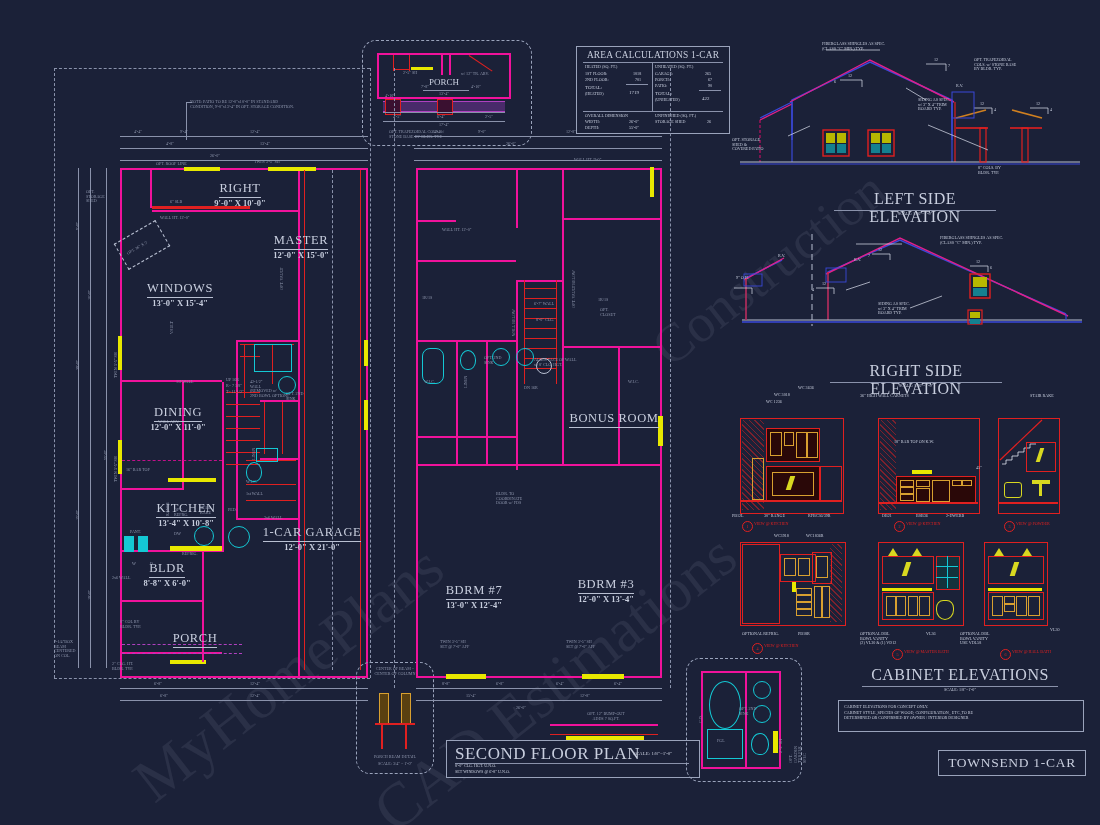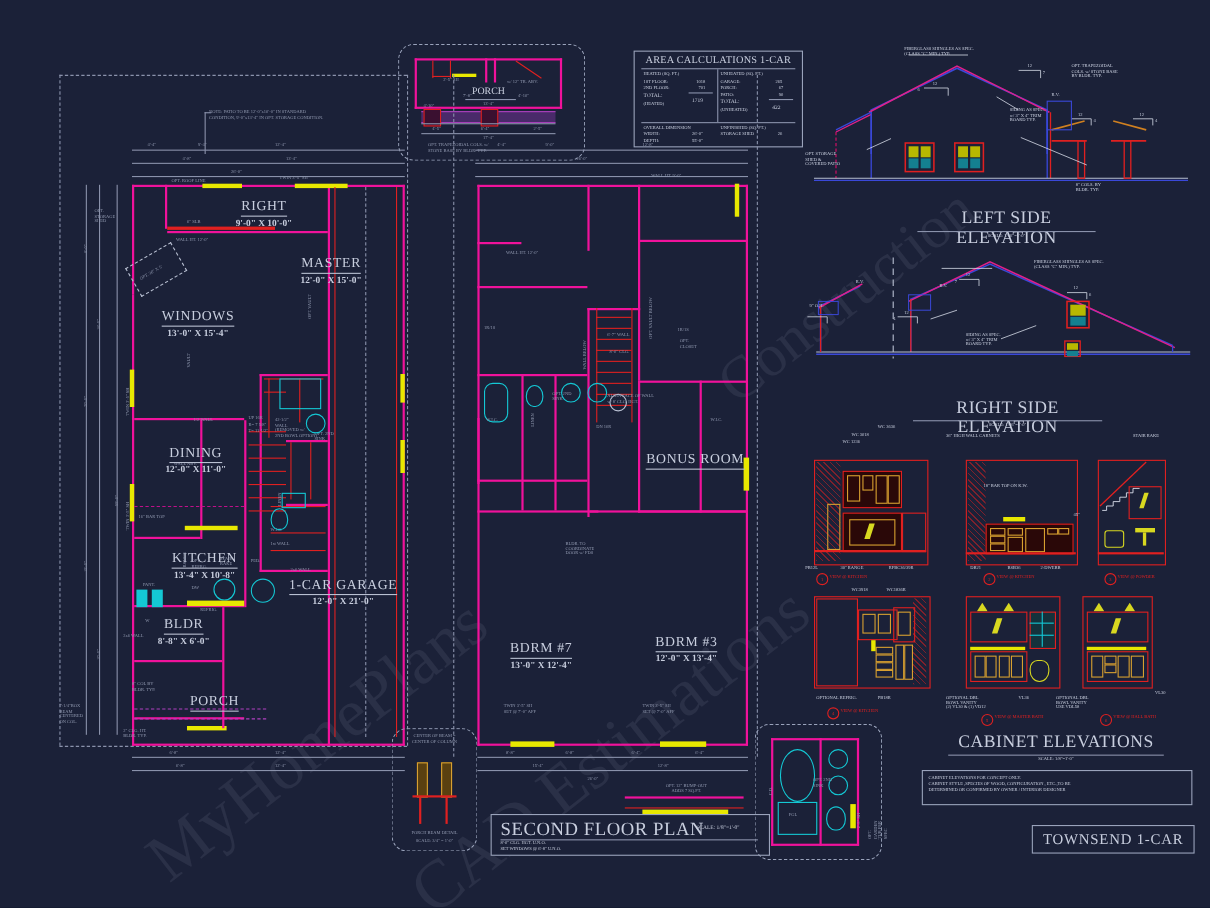--- a/index.html
+++ b/index.html
@@ -299,21 +299,21 @@
 CENTER OF COLUMN</div>
     <div class="cabf" style="left:22px;top:30px;width:8px;height:30px;background:#5a4010;"></div>
     <div class="cabf" style="left:44px;top:30px;width:8px;height:30px;background:#5a4010;"></div>
     <div class="lnr" style="left:18px;top:60px;width:40px;height:2px;"></div>
     <div class="lnr" style="left:24px;top:62px;width:2px;height:24px;"></div>
     <div class="lnr" style="left:48px;top:62px;width:2px;height:24px;"></div>
     <div class="abs tiny gry ctr" style="left:0;top:92px;width:76px;" class2="" style2="">PORCH BEAM DETAIL</div>
     <div class="abs tiny gry ctr" style="left:0;top:99px;width:76px;">SCALE: 3/4" = 1'-0"</div>
   </div>
 
-  <div class="abs" style="left:404px;top:40px;width:300px;height:720px;">
+  <div class="abs" style="left:386px;top:40px;width:300px;height:720px;">
     <div class="vdash" style="left:8px;top:28px;height:620px;"></div>
     <div class="vdash" style="left:284px;top:28px;height:620px;"></div>
 
     <div class="ln" style="left:28px;top:96px;width:248px;height:1px;"></div>
     <div class="ln" style="left:28px;top:108px;width:248px;height:1px;"></div>
     <div class="ln" style="left:28px;top:120px;width:248px;height:1px;"></div>
     <div class="abs tiny gry" style="left:48px;top:90px;">4'-4"</div>
     <div class="abs tiny gry" style="left:92px;top:90px;">9'-0"</div>
     <div class="abs tiny gry" style="left:180px;top:90px;">12'-8"</div>
     <div class="abs tiny gry" style="left:120px;top:102px;">26'-0"</div>

